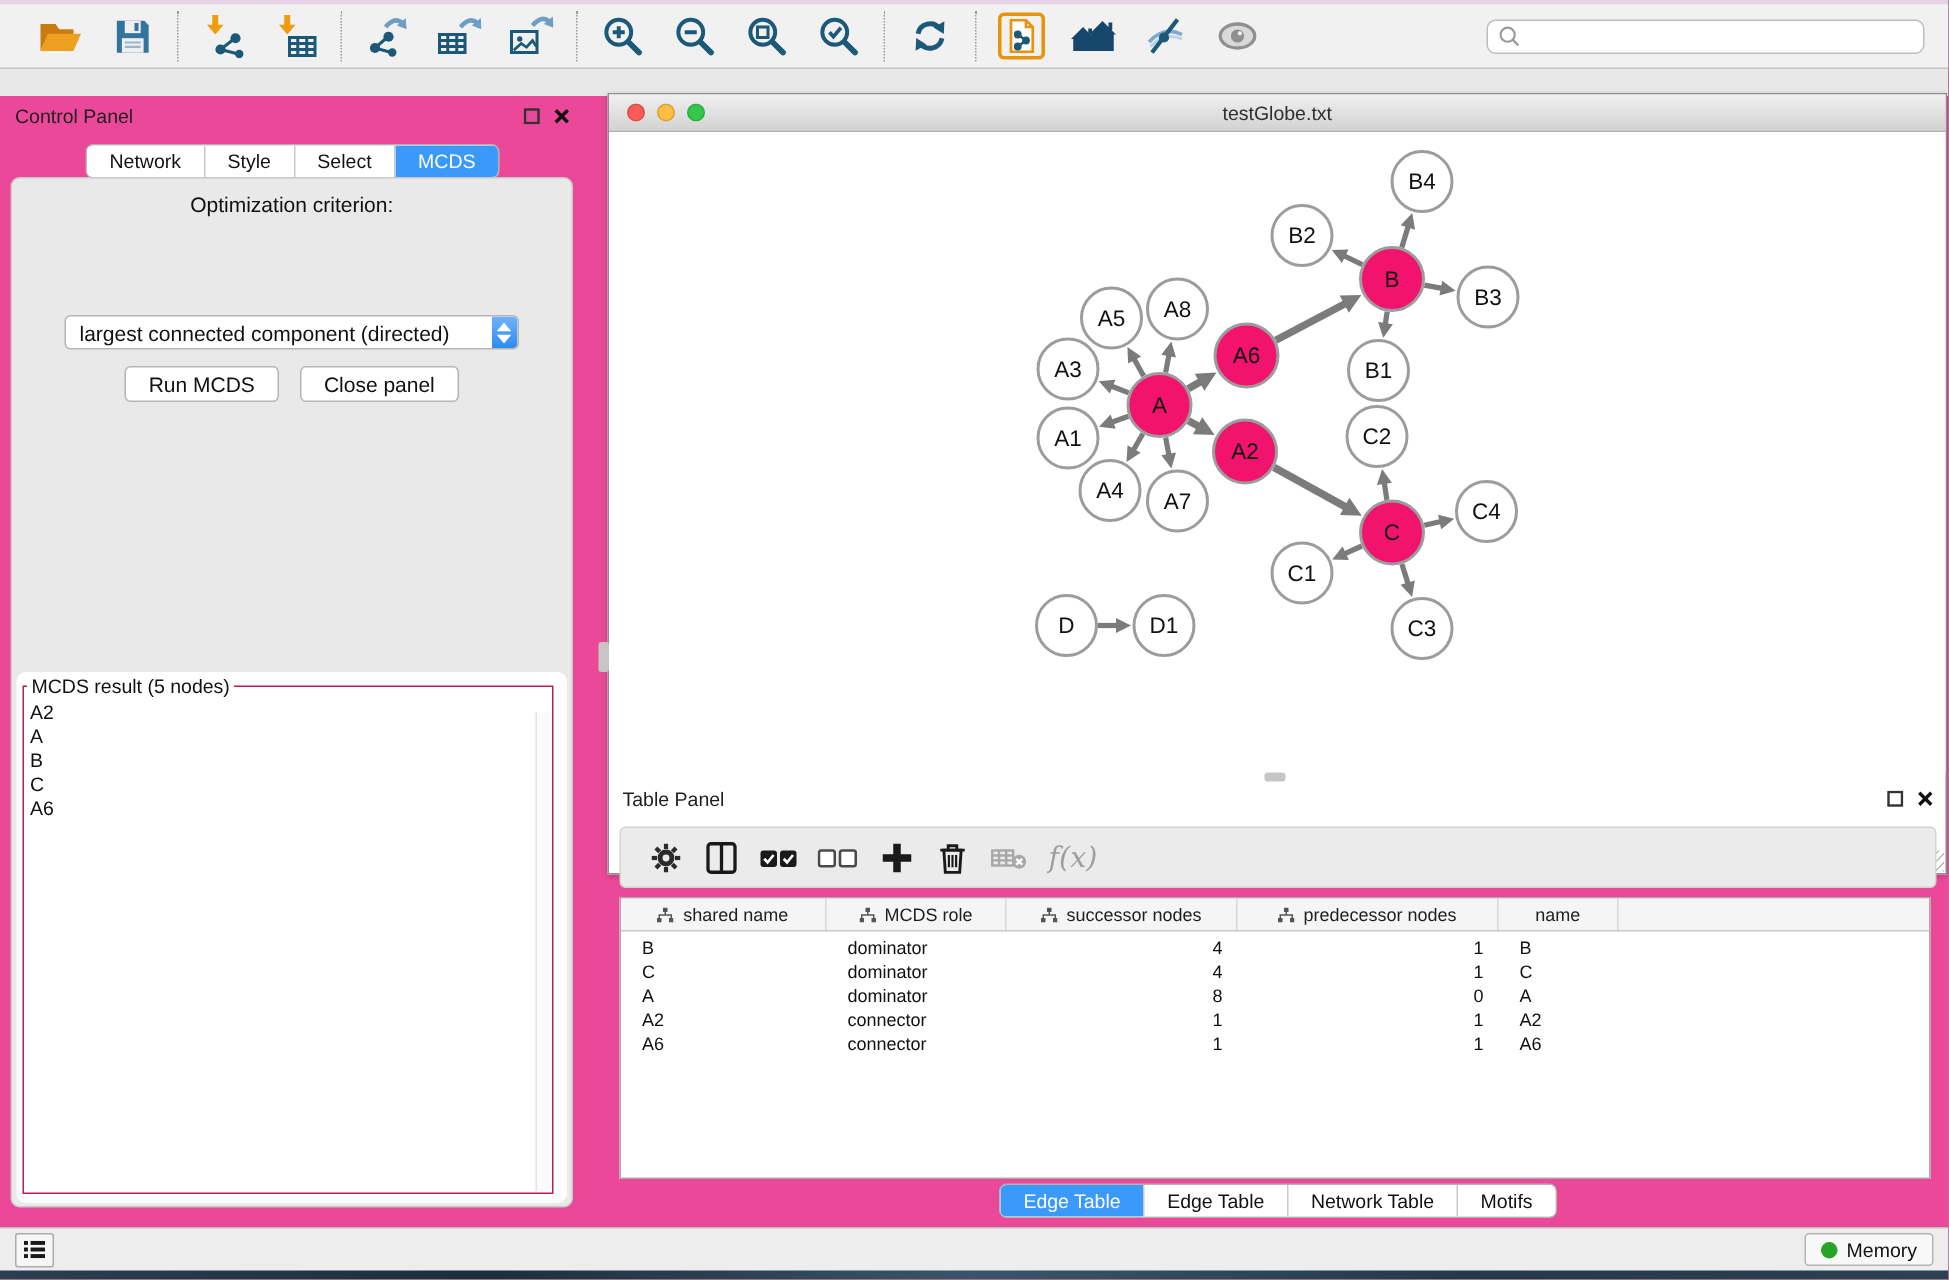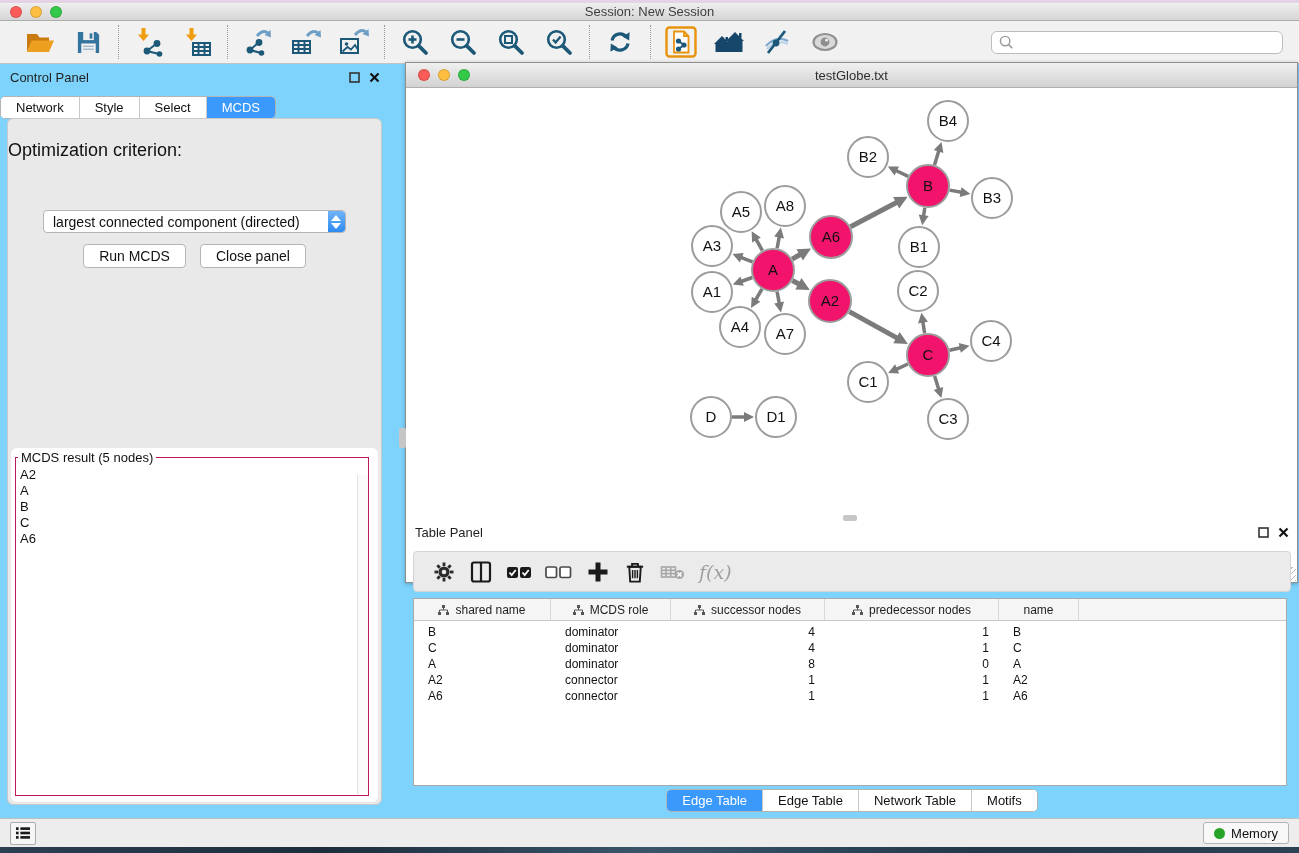--- a/index.html
+++ b/index.html
@@ -17,34 +17,34 @@
   
   .toolbar { height:43px; background:#F1F1F1; border-bottom:1px solid #C2C2C2; display:flex; align-items:center; padding:0 10px; }
   .tb-group { display:flex; align-items:center; gap:14px; padding:0 13px; }
   .tb-sep { width:0; height:34px; border-left:1px dotted #999; }
   .tb-icon { width:34px; height:32px; display:flex; align-items:center; justify-content:center; }
   .search { margin-left:auto; margin-right:6px; width:292px; height:23px; background:#fff; border:1px solid #BDBDBD;
     border-radius:6px; display:flex; align-items:center; padding:0 6px; gap:4px; }
   .search input { border:none; outline:none; flex:1; font-size:12px; background:transparent; font-family:inherit; }
 
   
-  .content { position:absolute; top:64px; left:0; right:0; bottom:35px; background:#7dd3fc;padding-left:20px; }
+  .content { position:absolute; top:64px; left:0; right:0; bottom:35px; background:#ec4899;padding-left:20px; }
 
   
   .control-panel { position:absolute; left:0; top:1px; width:390px; height:747px; }
   .panel-header { height:24px; display:flex; align-items:center; padding:0 10px; font-size:13px; color:#1F1F1F; }
   .panel-header-icons { margin-left:auto; display:flex; align-items:center; gap:9px; }
-  .cp-tabs { display:flex; margin-top:7px; }
+  .cp-tabs { display:flex; justify-content:center; margin-top:7px; }
   .seg { display:flex; border:1px solid #B3B3B3; border-radius:5px; overflow:hidden; background:#fff; }
   .seg-item { padding:3px 15px; font-size:13px; color:#111; background:#fff; border-left:1px solid #C9C9C9; cursor:default; }
   .seg-item:first-child { border-left:none; }
   .seg-item.active { background:#3B99FC; color:#fff; }
   .cp-body { position:absolute; left:7px; right:8px; top:53px; bottom:7px; background:#E9E9E9;
     border:1px solid #C9C9C9; border-radius:6px; }
-  .opt-label { margin-top:21px; font-size:18px; color:#111; }
+  .opt-label { text-align:center; margin-top:9px; font-size:14px; color:#111; }
   .dropdown { position:absolute; left:35px; right:35px; top:91px; height:23px; background:#fff;
     border:1px solid #B5B5B5; border-radius:4px; display:flex; align-items:center; overflow:hidden;gap:28px; }
   .dd-text { flex:1; padding-left:9px; font-size:14px; color:#111; white-space:nowrap; }
   .dd-stepper { width:20px; align-self:stretch; background:linear-gradient(#71B3FA,#2E8BF1);
     display:flex; flex-direction:column; align-items:center; justify-content:center; gap:2px; border-radius:0 3px 3px 0; }
   .cp-buttons { position:absolute; top:125px; left:0; right:0; display:flex; justify-content:center; gap:14px; }
   .btn { background:#fff; padding:3px 15px; font-size:14px; color:#111; border:1px solid #B5B5B5; border-radius:4px; }
   .result-panel { position:absolute; left:3px; right:3px; top:329px; bottom:2px; background:#fff; border-radius:6px; }
   .result-fieldset { position:absolute; left:4px; right:9px; top:2px; bottom:6px; border:1px solid #be185d; }
   .result-legend { font-size:13px; color:#111; margin-left:2px; padding:0 3px; }
@@ -95,28 +95,20 @@
 
   svg { display:block; }
 </style>
 </head>
 <body>
 
 <div class="window">
 
   <div class="top-strip"></div>
 
-  <div class="titlebar">
-    <div class="lights">
-      <div class="light red"></div>
-      <div class="light yellow"></div>
-      <div class="light green"></div>
-    </div>
-    <span>Session: New Session</span>
-  </div>
 
   <div class="toolbar">
     <div class="tb-group">
       <div class="tb-icon">
         <svg width="30" height="26" viewBox="0 0 30 26">
           <path d="M2 23 V5 h10 l2.5 3.5 H24 v4 H7 Z" fill="#C97B10"></path>
           <path d="M2 23 L7 11.5 H29 L24 23 Z" fill="#EDA01F"></path>
         </svg>
       </div>
       <div class="tb-icon">

